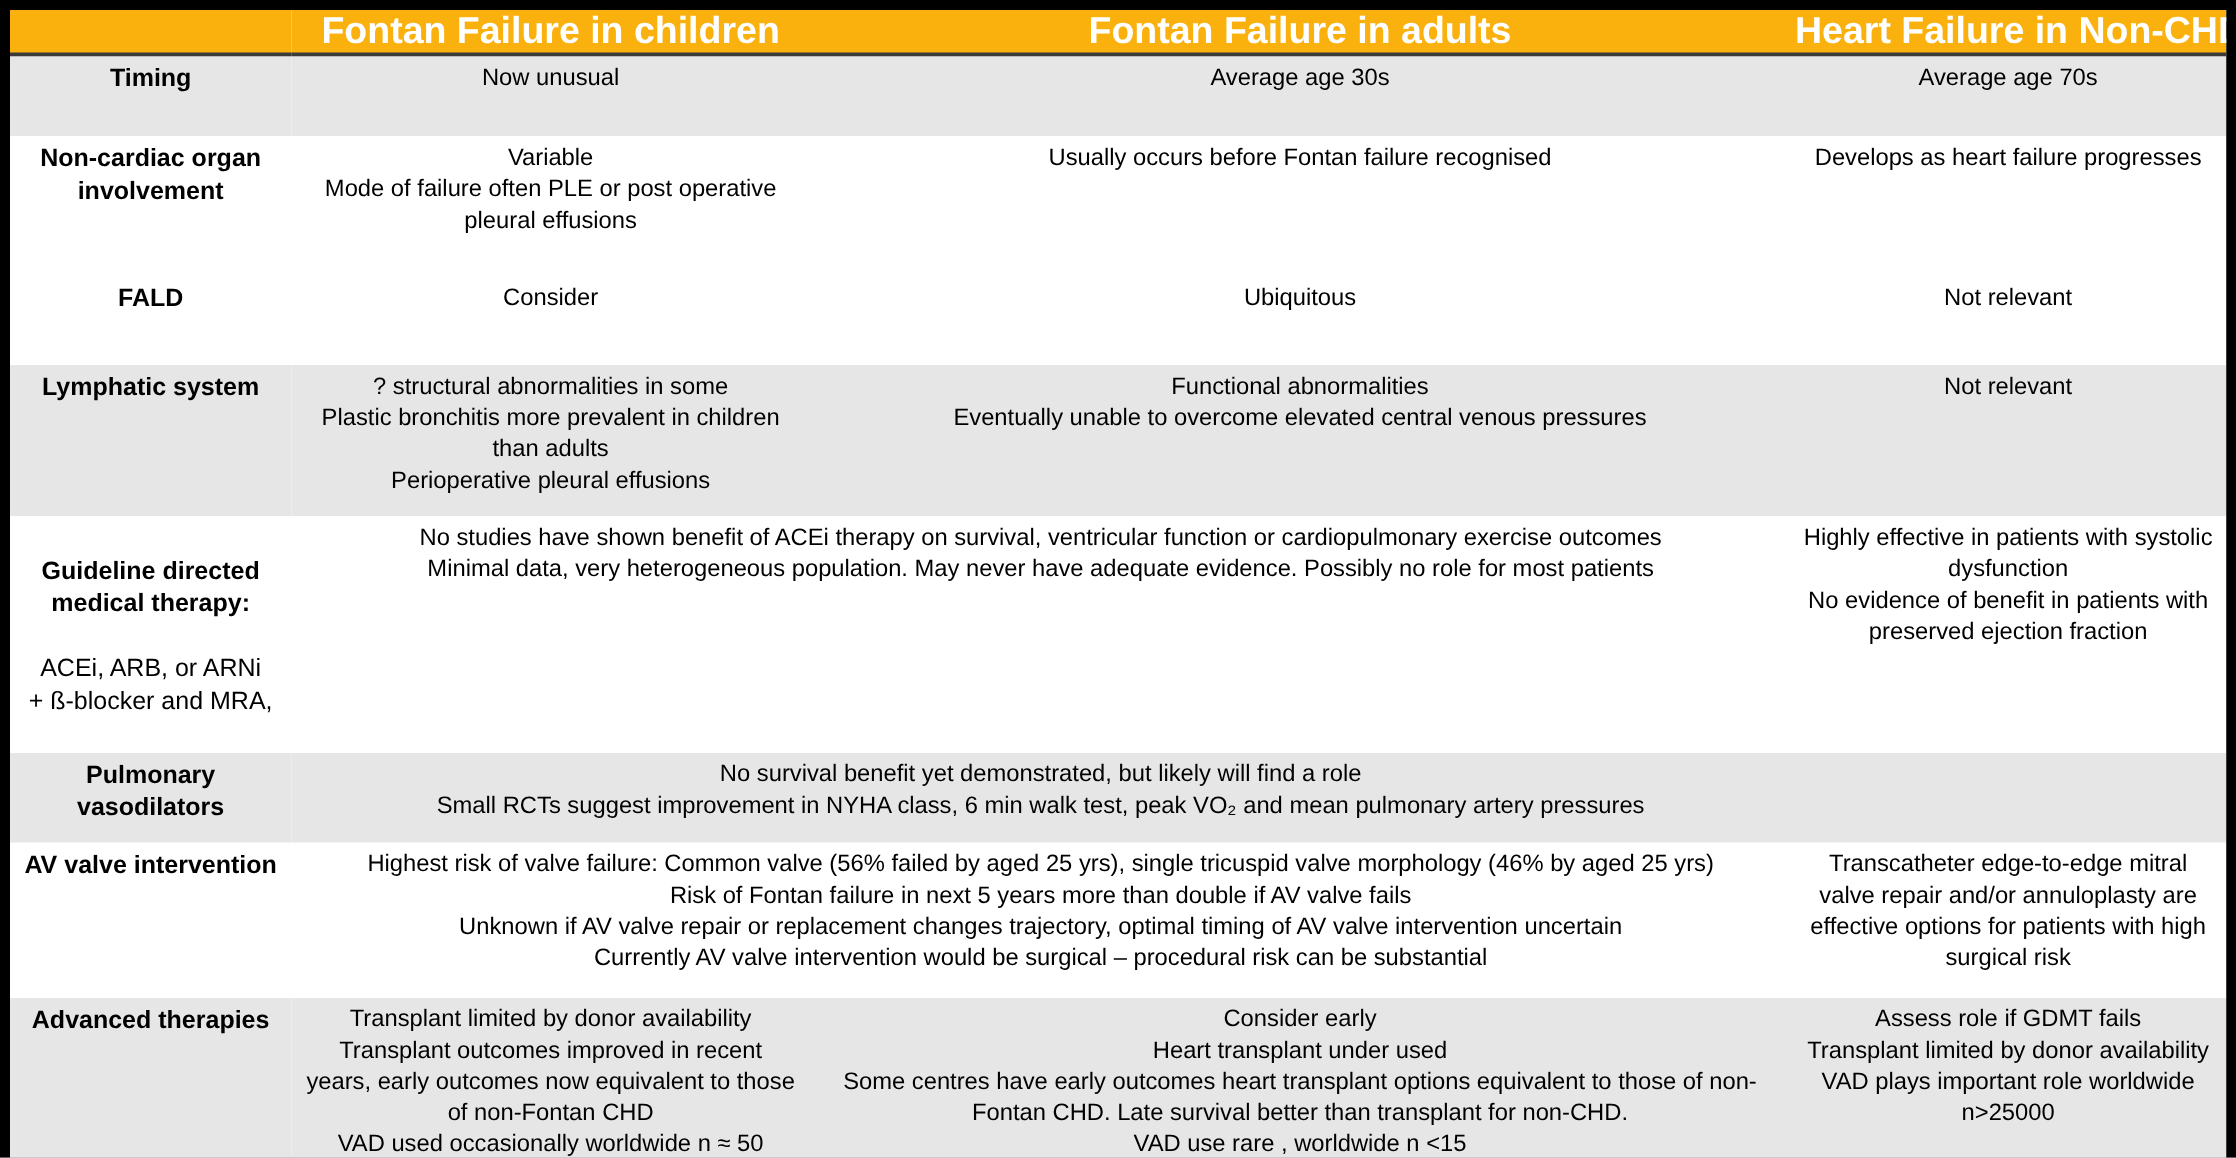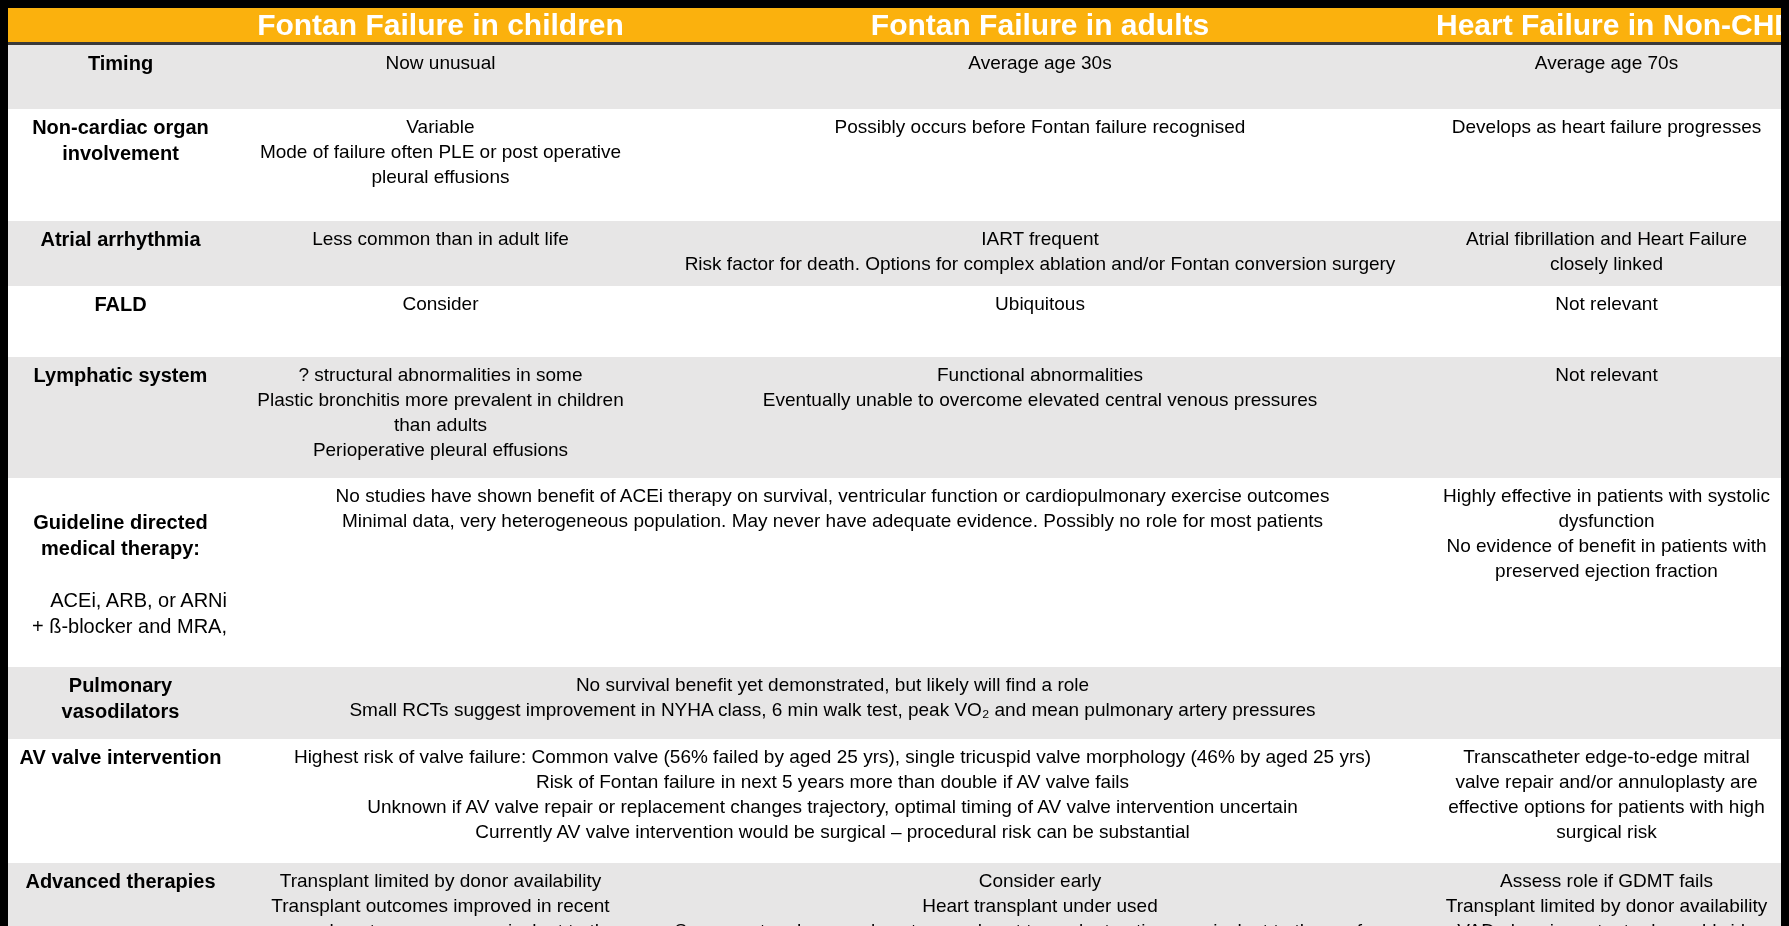--- a/index.html
+++ b/index.html
@@ -53,21 +53,21 @@
     font-size: 19px;
     line-height: 1.32;
   }
   .cmp tr.alt th.label, .cmp tr.alt td {
     background: var(--row-alt-bg, #e7e6e6);
   }
   .cmp tr.plain th.label, .cmp tr.plain td {
     background: var(--row-bg, #ffffff);
   }
   .label-bold { display: block; font-weight: bold; }
-  .label-rest { display: block; font-weight: normal; white-space: pre-line; text-align: right; }
+  .label-rest { display: block; font-weight: normal; white-space: pre-line; }
 </style>
 </head>
 <body>
 
 <div class="frame">
   <table class="cmp">
     <colgroup>
       <col style="width:225px">
       <col style="width:415px">
       <col style="width:784px">
@@ -85,29 +85,22 @@
       <tr class="alt" style="height:65px">
         <th class="label">Timing</th>
         <td>Now unusual</td>
         <td>Average age 30s</td>
         <td>Average age 70s</td>
       </tr>
       <tr class="plain" style="height:112px">
         <th class="label">Non-cardiac organ involvement</th>
         <td>Variable
 Mode of failure often PLE or post operative pleural effusions</td>
-        <td>Possibly occurs before Fontan failure recognised</td>
+        <td>Usually occurs before Fontan failure recognised</td>
         <td>Develops as heart failure progresses</td>
-      </tr>
-      <tr class="alt" style="height:65px">
-        <th class="label">Atrial arrhythmia</th>
-        <td>Less common than in adult life</td>
-        <td>IART frequent
-Risk factor for death. Options for complex ablation and/or Fontan conversion surgery</td>
-        <td>Atrial fibrillation and Heart Failure closely linked</td>
       </tr>
       <tr class="plain" style="height:71px">
         <th class="label">FALD</th>
         <td>Consider</td>
         <td>Ubiquitous</td>
         <td>Not relevant</td>
       </tr>
       <tr class="alt" style="height:121px">
         <th class="label">Lymphatic system</th>
         <td>? structural abnormalities in some

